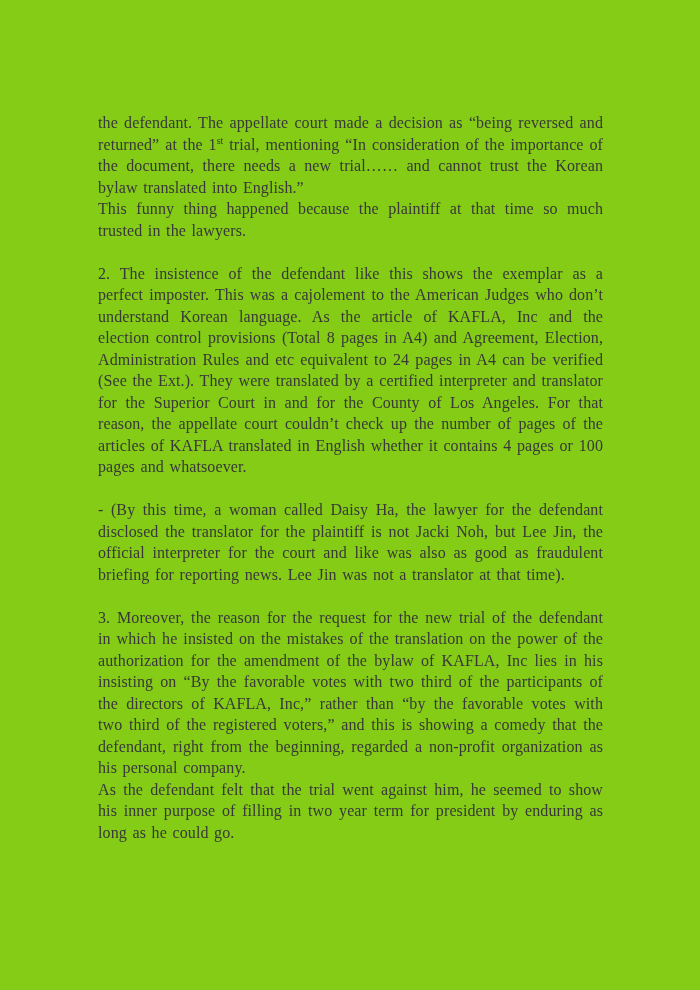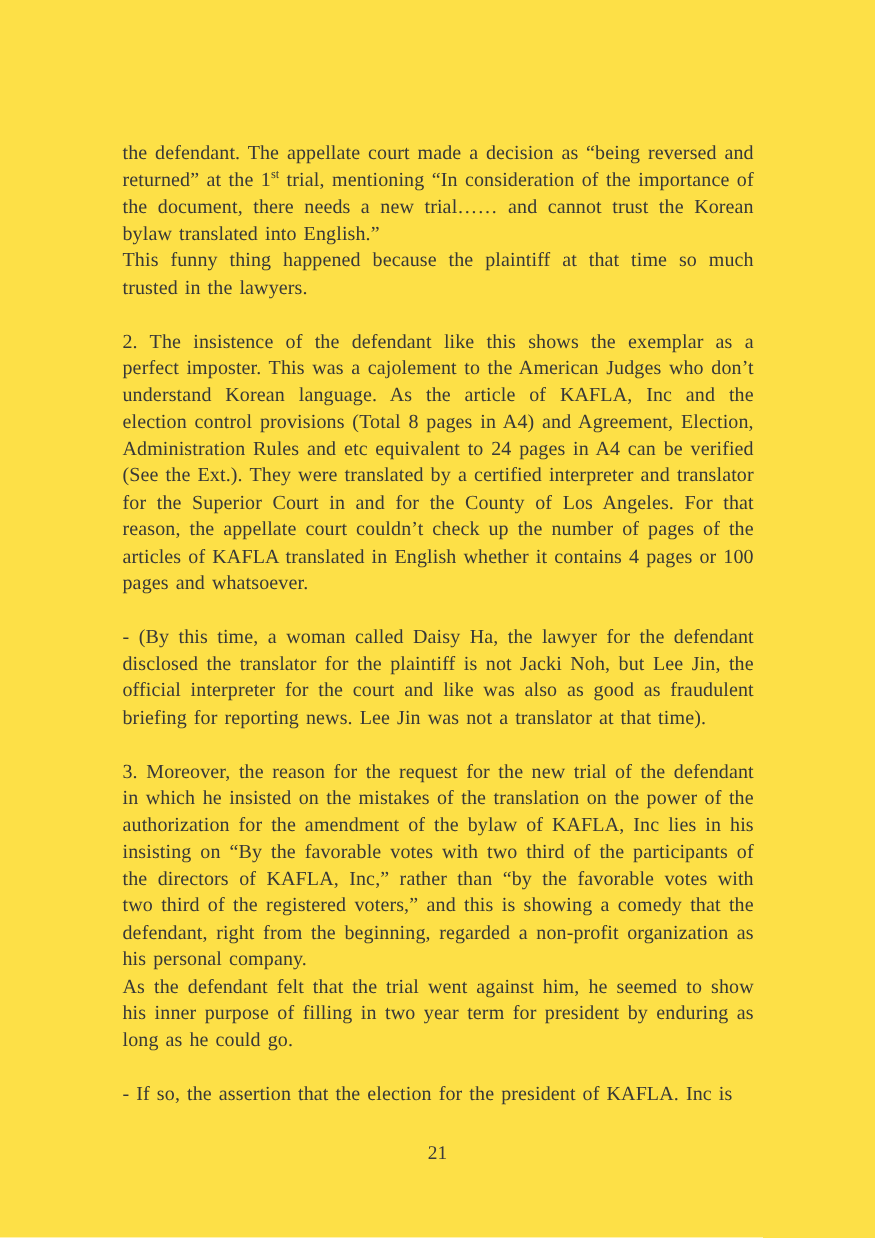--- a/index.html
+++ b/index.html
@@ -4,21 +4,21 @@
 <style>
   html, body {
     margin: 0;
     padding: 0;
     background: #ffffff;
   }
   .page {
     position: relative;
     width: 700px;
     height: 990px;
-    background: #fde047;
+    background: #84cc16;
     overflow: hidden;
     font-family: "Liberation Serif", "DejaVu Serif", serif;
     color: #383838;
   }
   .text-content {
     position: absolute;
     left: 98px;
     top: 112px;
     width: 505px;
   }
@@ -55,16 +55,14 @@
 <body>
 
 <div class="page">
   <div class="text-content">
     <p class="para"><span>the defendant. The appellate court made a decision as “being reversed and returned” at the 1</span><sup class="ord">st</sup><span> trial, mentioning “In consideration of the importance of the document, there needs a new trial…… and cannot trust the Korean bylaw translated into English.”
 This funny thing happened because the plaintiff at that time so much trusted in the lawyers.</span></p>
     <p class="para">2. The insistence of the defendant like this shows the exemplar as a perfect imposter. This was a cajolement to the American Judges who don’t understand Korean language. As the article of KAFLA, Inc and the election control provisions (Total 8 pages in A4) and Agreement, Election, Administration Rules and etc equivalent to 24 pages in A4 can be verified (See the Ext.). They were translated by a certified interpreter and translator for the Superior Court in and for the County of Los Angeles. For that reason, the appellate court couldn’t check up the number of pages of the articles of KAFLA translated in English whether it contains 4 pages or 100 pages and whatsoever.</p>
     <p class="para">- (By this time, a woman called Daisy Ha, the lawyer for the defendant disclosed the translator for the plaintiff is not Jacki Noh, but Lee Jin, the official interpreter for the court and like was also as good as fraudulent briefing for reporting news. Lee Jin was not a translator at that time).</p>
     <p class="para">3. Moreover, the reason for the request for the new trial of the defendant in which he insisted on the mistakes of the translation on the power of the authorization for the amendment of the bylaw of KAFLA, Inc lies in his insisting on “By the favorable votes with two third of the participants of the directors of KAFLA, Inc,” rather than “by the favorable votes with two third of the registered voters,” and this is showing a comedy that the defendant, right from the beginning, regarded a non-profit organization as his personal company.
 As the defendant felt that the trial went against him, he seemed to show his inner purpose of filling in two year term for president by enduring as long as he could go.</p>
-    <p class="para">- If so, the assertion that the election for the president of KAFLA. Inc is</p>
   </div>
-  <div class="page-number">21</div>
 </div>
 
 </body></html>

